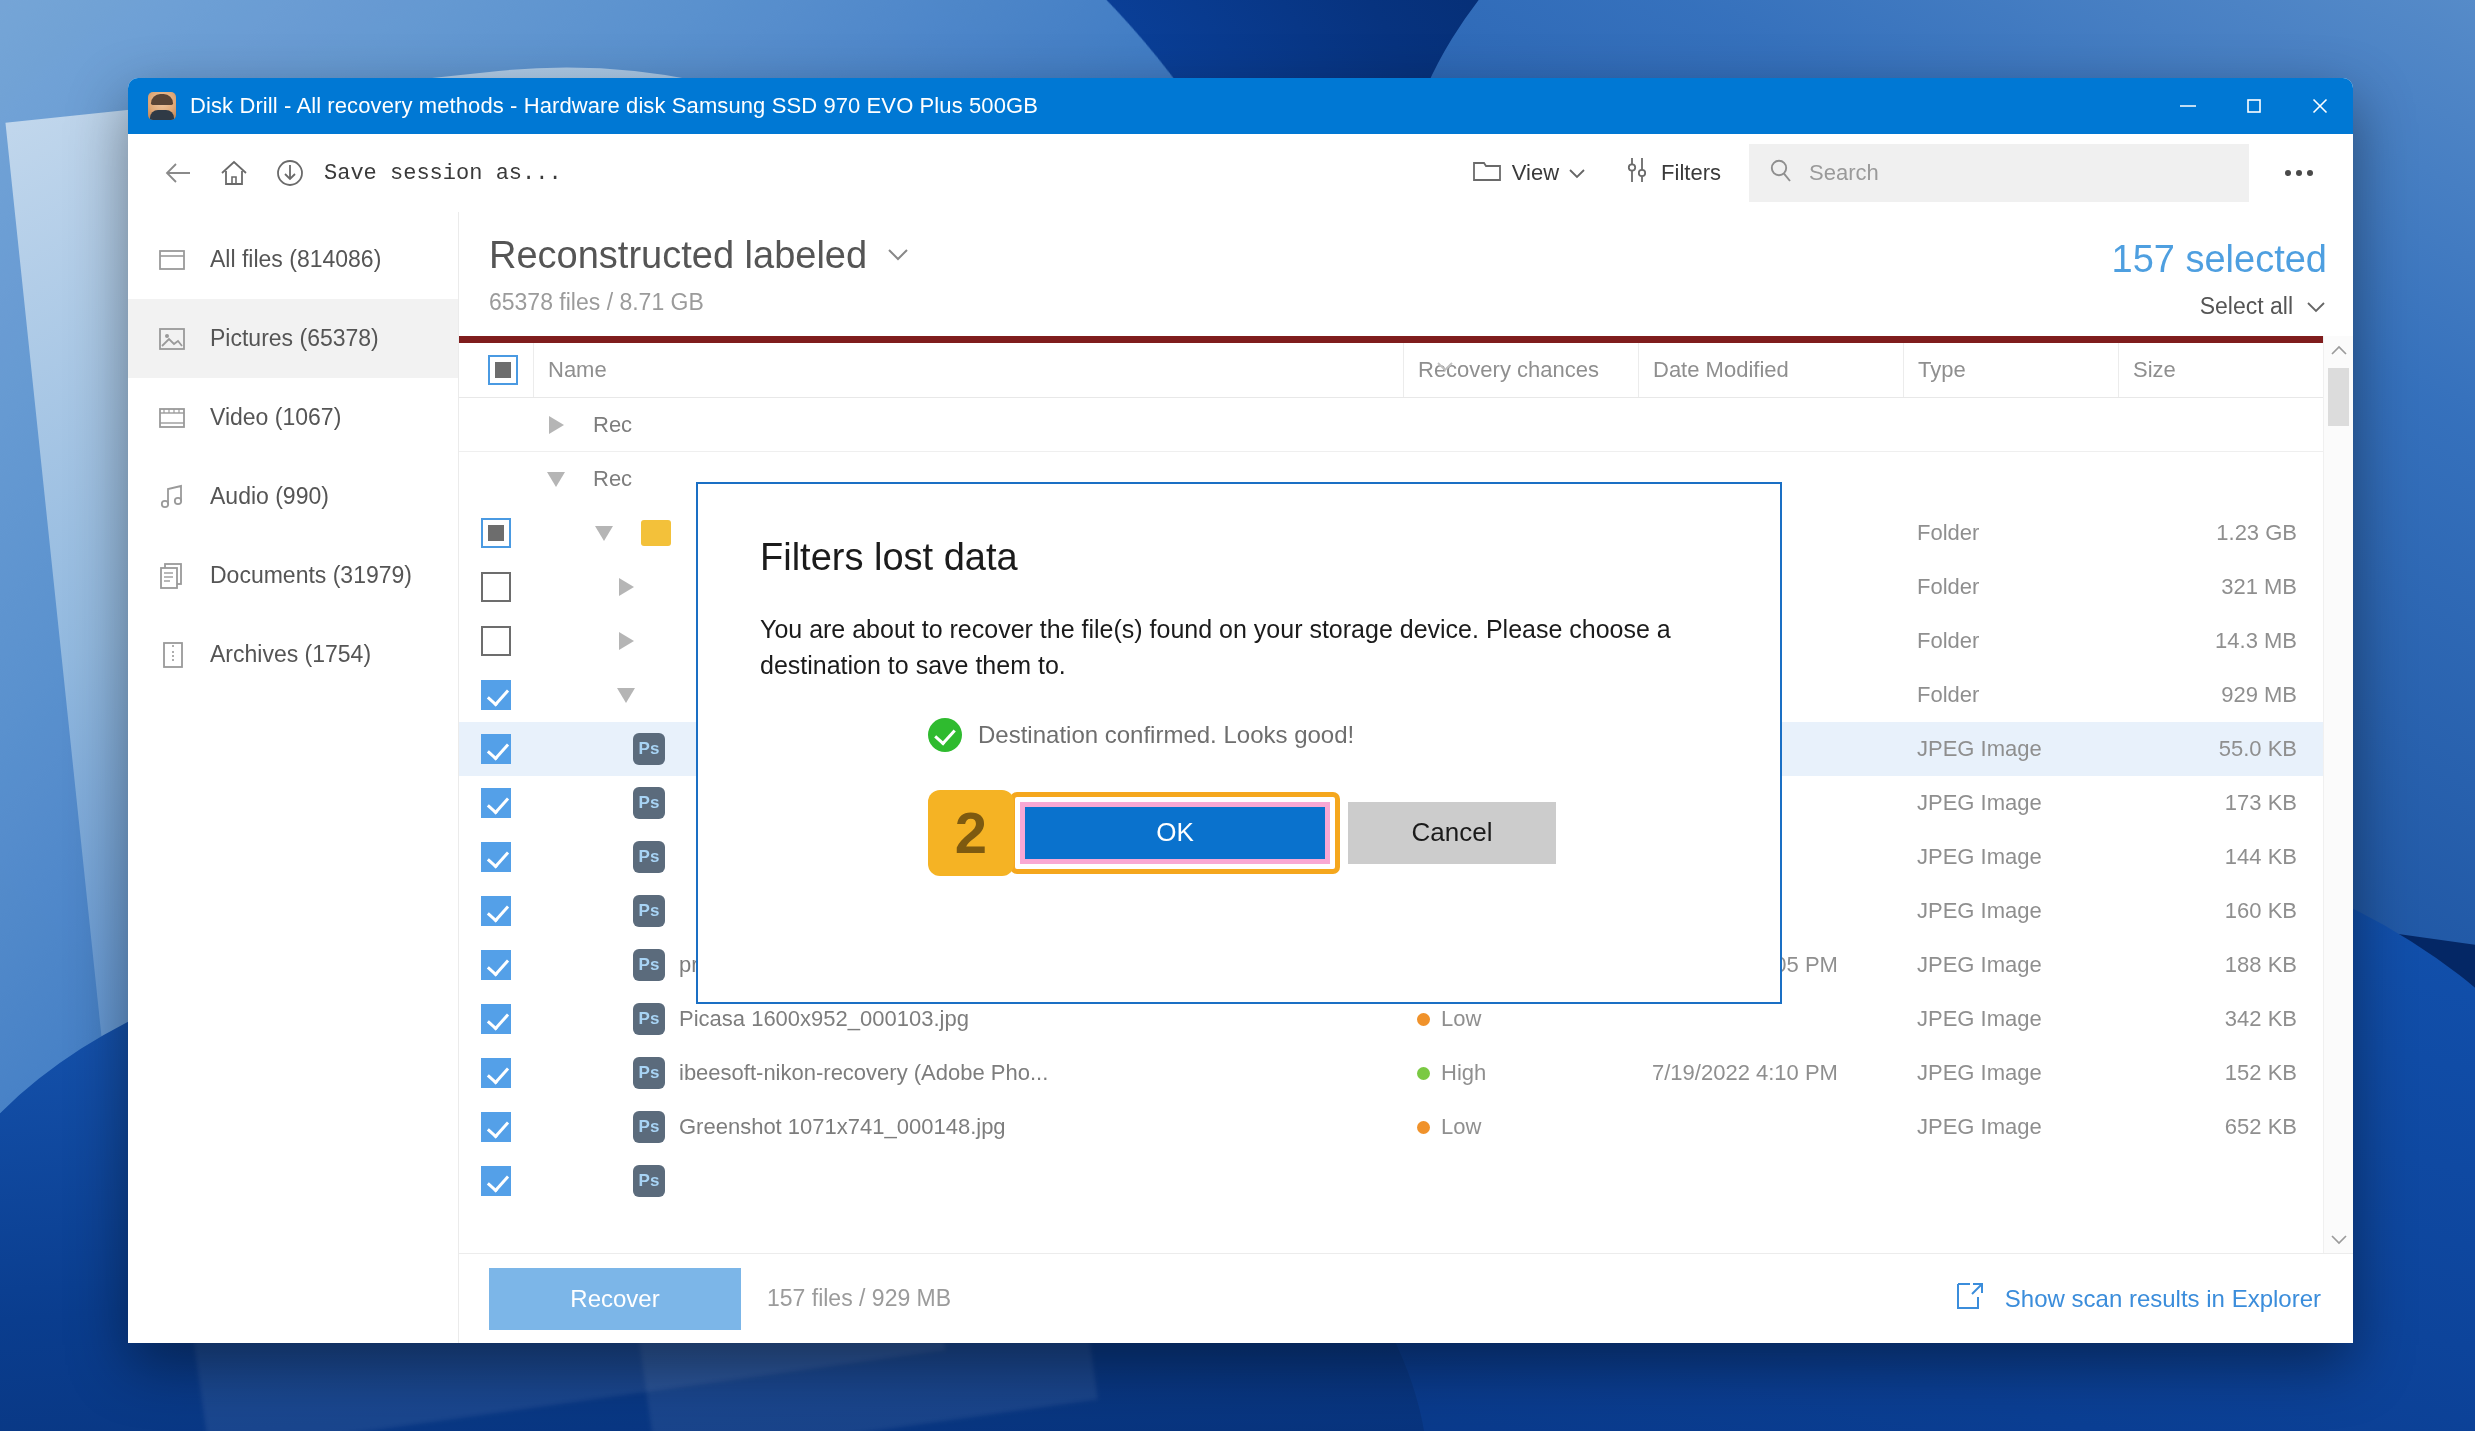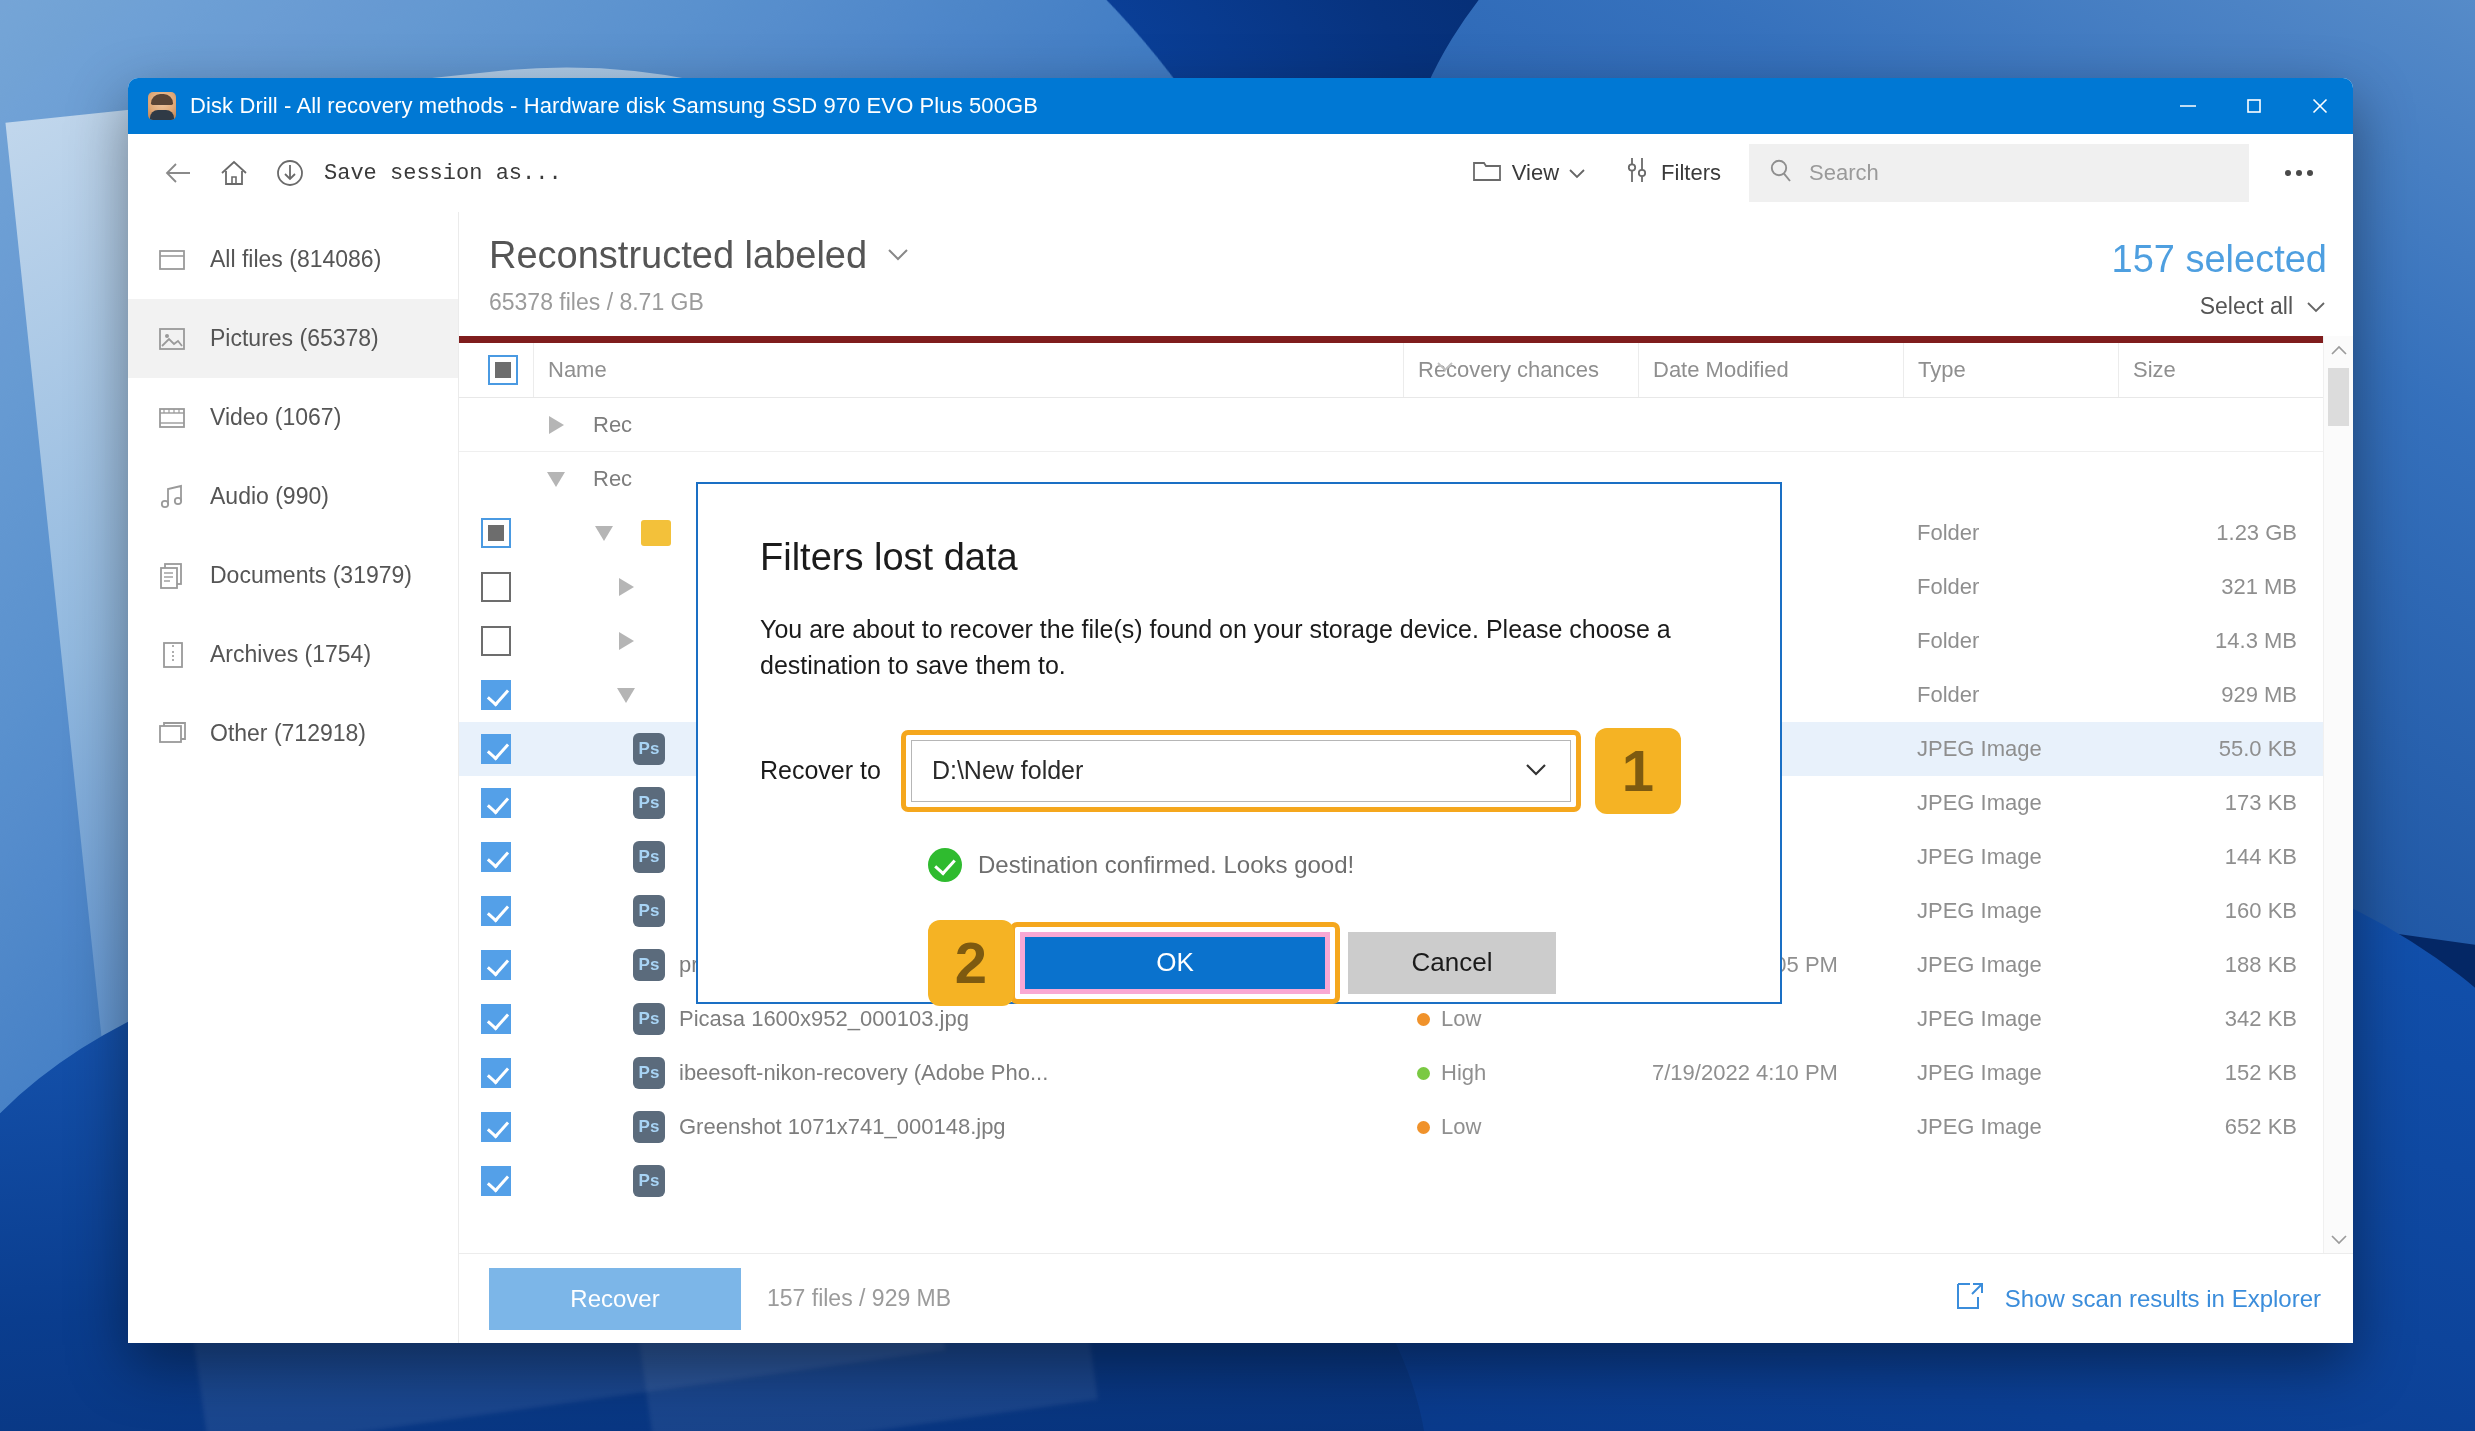--- a/index.html
+++ b/index.html
@@ -422,29 +422,20 @@
         <span class="side-ico">
           <svg width="32" height="30" viewBox="0 0 32 30">
               <rect x="7" y="3" width="18" height="24" fill="none" stroke="#9a9a9a" stroke-width="1.8"></rect>
               <line x1="16" y1="5" x2="16" y2="9" stroke="#9a9a9a" stroke-width="1.6" stroke-dasharray="2 2"></line>
               <line x1="16" y1="11" x2="16" y2="22" stroke="#9a9a9a" stroke-width="1.6" stroke-dasharray="2 2"></line>
             </svg>
         </span>
         <span>Archives (1754)</span>
       </div>
 
-      <div class="side-item">
-        <span class="side-ico">
-          <svg width="32" height="28" viewBox="0 0 32 28">
-              <rect x="3" y="6" width="21" height="16" fill="none" stroke="#9a9a9a" stroke-width="1.8"></rect>
-              <path d="M7 6 V3 H28 V19 H24" fill="none" stroke="#9a9a9a" stroke-width="1.8"></path>
-            </svg>
-        </span>
-        <span>Other (712918)</span>
-      </div>
     </div>
 
     <div class="content">
 
       <div class="content-head">
         <div class="ch-left">
           <div class="ch-title">
             <span class="t">Reconstructed labeled</span>
             <span>
               <svg width="26" height="18" viewBox="0 0 26 18">
@@ -758,34 +749,20 @@
       </div>
 
     </div>
   </div>
 </div>
 
 <div class="modal-dialog">
   <div class="md-title">Filters lost data</div>
   <div class="md-body">You are about to recover the file(s) found on your storage device. Please choose a destination to save them to.</div>
 
-  <div class="md-row">
-    <div class="md-label">Recover to</div>
-    <div class="hl-box">
-      <div class="combo">
-        <span class="val">D:\New folder</span>
-        <span>
-          <svg width="28" height="20" viewBox="0 0 28 20">
-              <path d="M5 6 L14 15 L23 6" fill="none" stroke="#333" stroke-width="2.2"></path>
-            </svg>
-        </span>
-      </div>
-    </div>
-    <div class="badge b1">1</div>
-  </div>
 
   <div class="md-status">
     <span class="check-circle"></span>
     <span class="md-status-text">Destination confirmed. Looks good!</span>
   </div>
 
   <div class="md-actions">
     <div class="badge b2">2</div>
     <div class="hl-box">
       <div class="ok-btn">OK</div>

